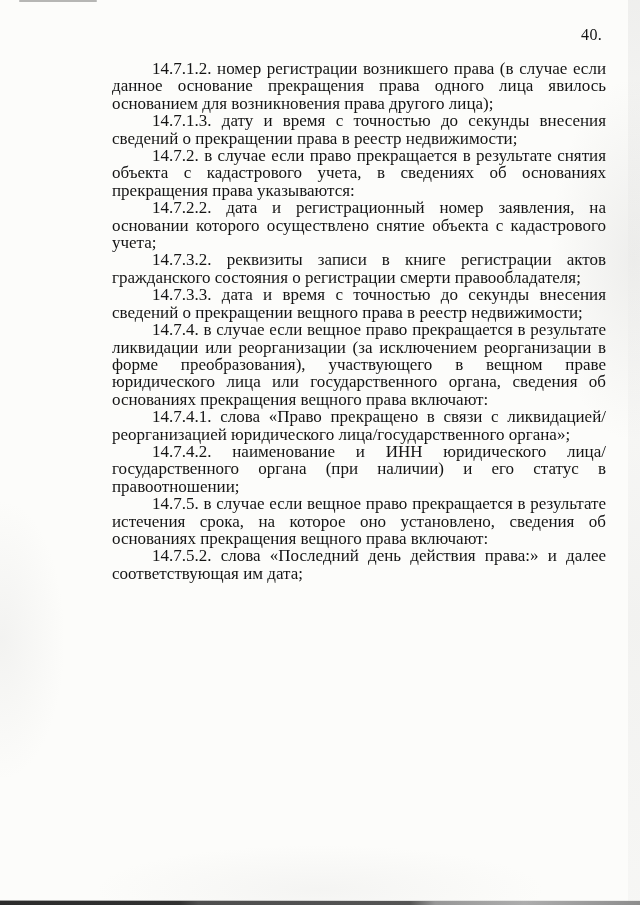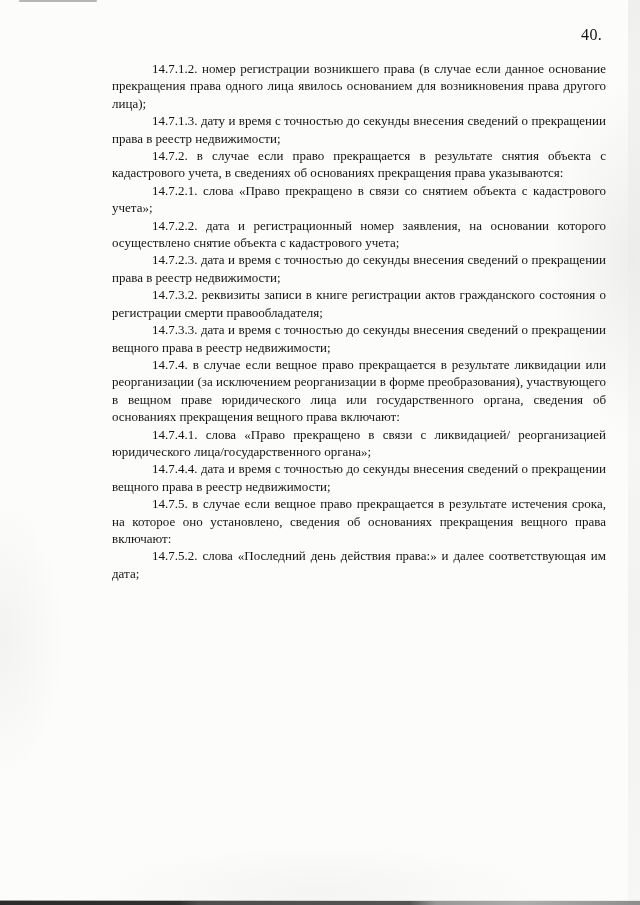--- a/index.html
+++ b/index.html
@@ -22,21 +22,21 @@
   .page-number {
     position: absolute;
     top: 26px; right: 38px;
     font-size: 16px;
     letter-spacing: 0.3px;
   }
   .content {
     position: absolute;
     top: 60px; left: 112px;
     width: 494px;
-    font-size: 13px;
+    font-size: 17px;
     line-height: 17.4px;
     text-align: justify;
   }
   .para { margin: 0; text-indent: 40px; }
   .artifact-top {
     position: absolute;
     left: 19px; top: 0;
     width: 78px; height: 2px;
     background: #b6b6b4;
     border-radius: 1px;
@@ -69,25 +69,23 @@
 <body>
 
 <div class="page">
   <div class="artifact-top"></div>
   <div class="artifact-right"></div>
   <div class="page-number">40.</div>
   <div class="content">
       <p class="para"><span>14.7.1.2.</span><span>&nbsp;номер регистрации возникшего права (в случае если данное основание прекращения права одного лица явилось основанием для возникновения права другого лица);</span></p>
       <p class="para"><span>14.7.1.3.</span><span>&nbsp;дату и время с точностью до секунды внесения сведений о прекращении права в реестр недвижимости;</span></p>
       <p class="para"><span>14.7.2.</span><span>&nbsp;в случае если право прекращается в результате снятия объекта с кадастрового учета, в сведениях об основаниях прекращения права указываются:</span></p>
-      <p class="para"><span>14.7.2.1.</span><span>&nbsp;слова «Право прекращено в связи со снятием объекта с кадастрового учета»;</span></p>
       <p class="para"><span>14.7.2.2.</span><span>&nbsp;дата и регистрационный номер заявления, на основании которого осуществлено снятие объекта с кадастрового учета;</span></p>
-      <p class="para"><span>14.7.2.3.</span><span>&nbsp;дата и время с точностью до секунды внесения сведений о прекращении права в реестр недвижимости;</span></p>
       <p class="para"><span>14.7.3.2.</span><span>&nbsp;реквизиты записи в книге регистрации актов гражданского состояния о регистрации смерти правообладателя;</span></p>
       <p class="para"><span>14.7.3.3.</span><span>&nbsp;дата и время с точностью до секунды внесения сведений о прекращении вещного права в реестр недвижимости;</span></p>
       <p class="para"><span>14.7.4.</span><span>&nbsp;в случае если вещное право прекращается в результате ликвидации или реорганизации (за исключением реорганизации в форме преобразования), участвующего в вещном праве юридического лица или государственного органа, сведения об основаниях прекращения вещного права включают:</span></p>
       <p class="para"><span>14.7.4.1.</span><span>&nbsp;слова «Право прекращено в связи с ликвидацией/ реорганизацией юридического лица/государственного органа»;</span></p>
-      <p class="para"><span>14.7.4.4.</span><span>&nbsp;дата и время с точностью до секунды внесения сведений о прекращении вещного права в реестр недвижимости;</span></p>
+      <p class="para"><span>14.7.4.2.</span><span>&nbsp;наименование и ИНН юридического лица/государственного органа (при наличии) и его статус в правоотношении;</span></p>
       <p class="para"><span>14.7.5.</span><span>&nbsp;в случае если вещное право прекращается в результате истечения срока, на которое оно установлено, сведения об основаниях прекращения вещного права включают:</span></p>
       <p class="para"><span>14.7.5.2.</span><span>&nbsp;слова «Последний день действия права:» и далее соответствующая им дата;</span></p>
     </div>
   <div class="artifact-bottom"></div>
 </div>
 
 </body></html>

